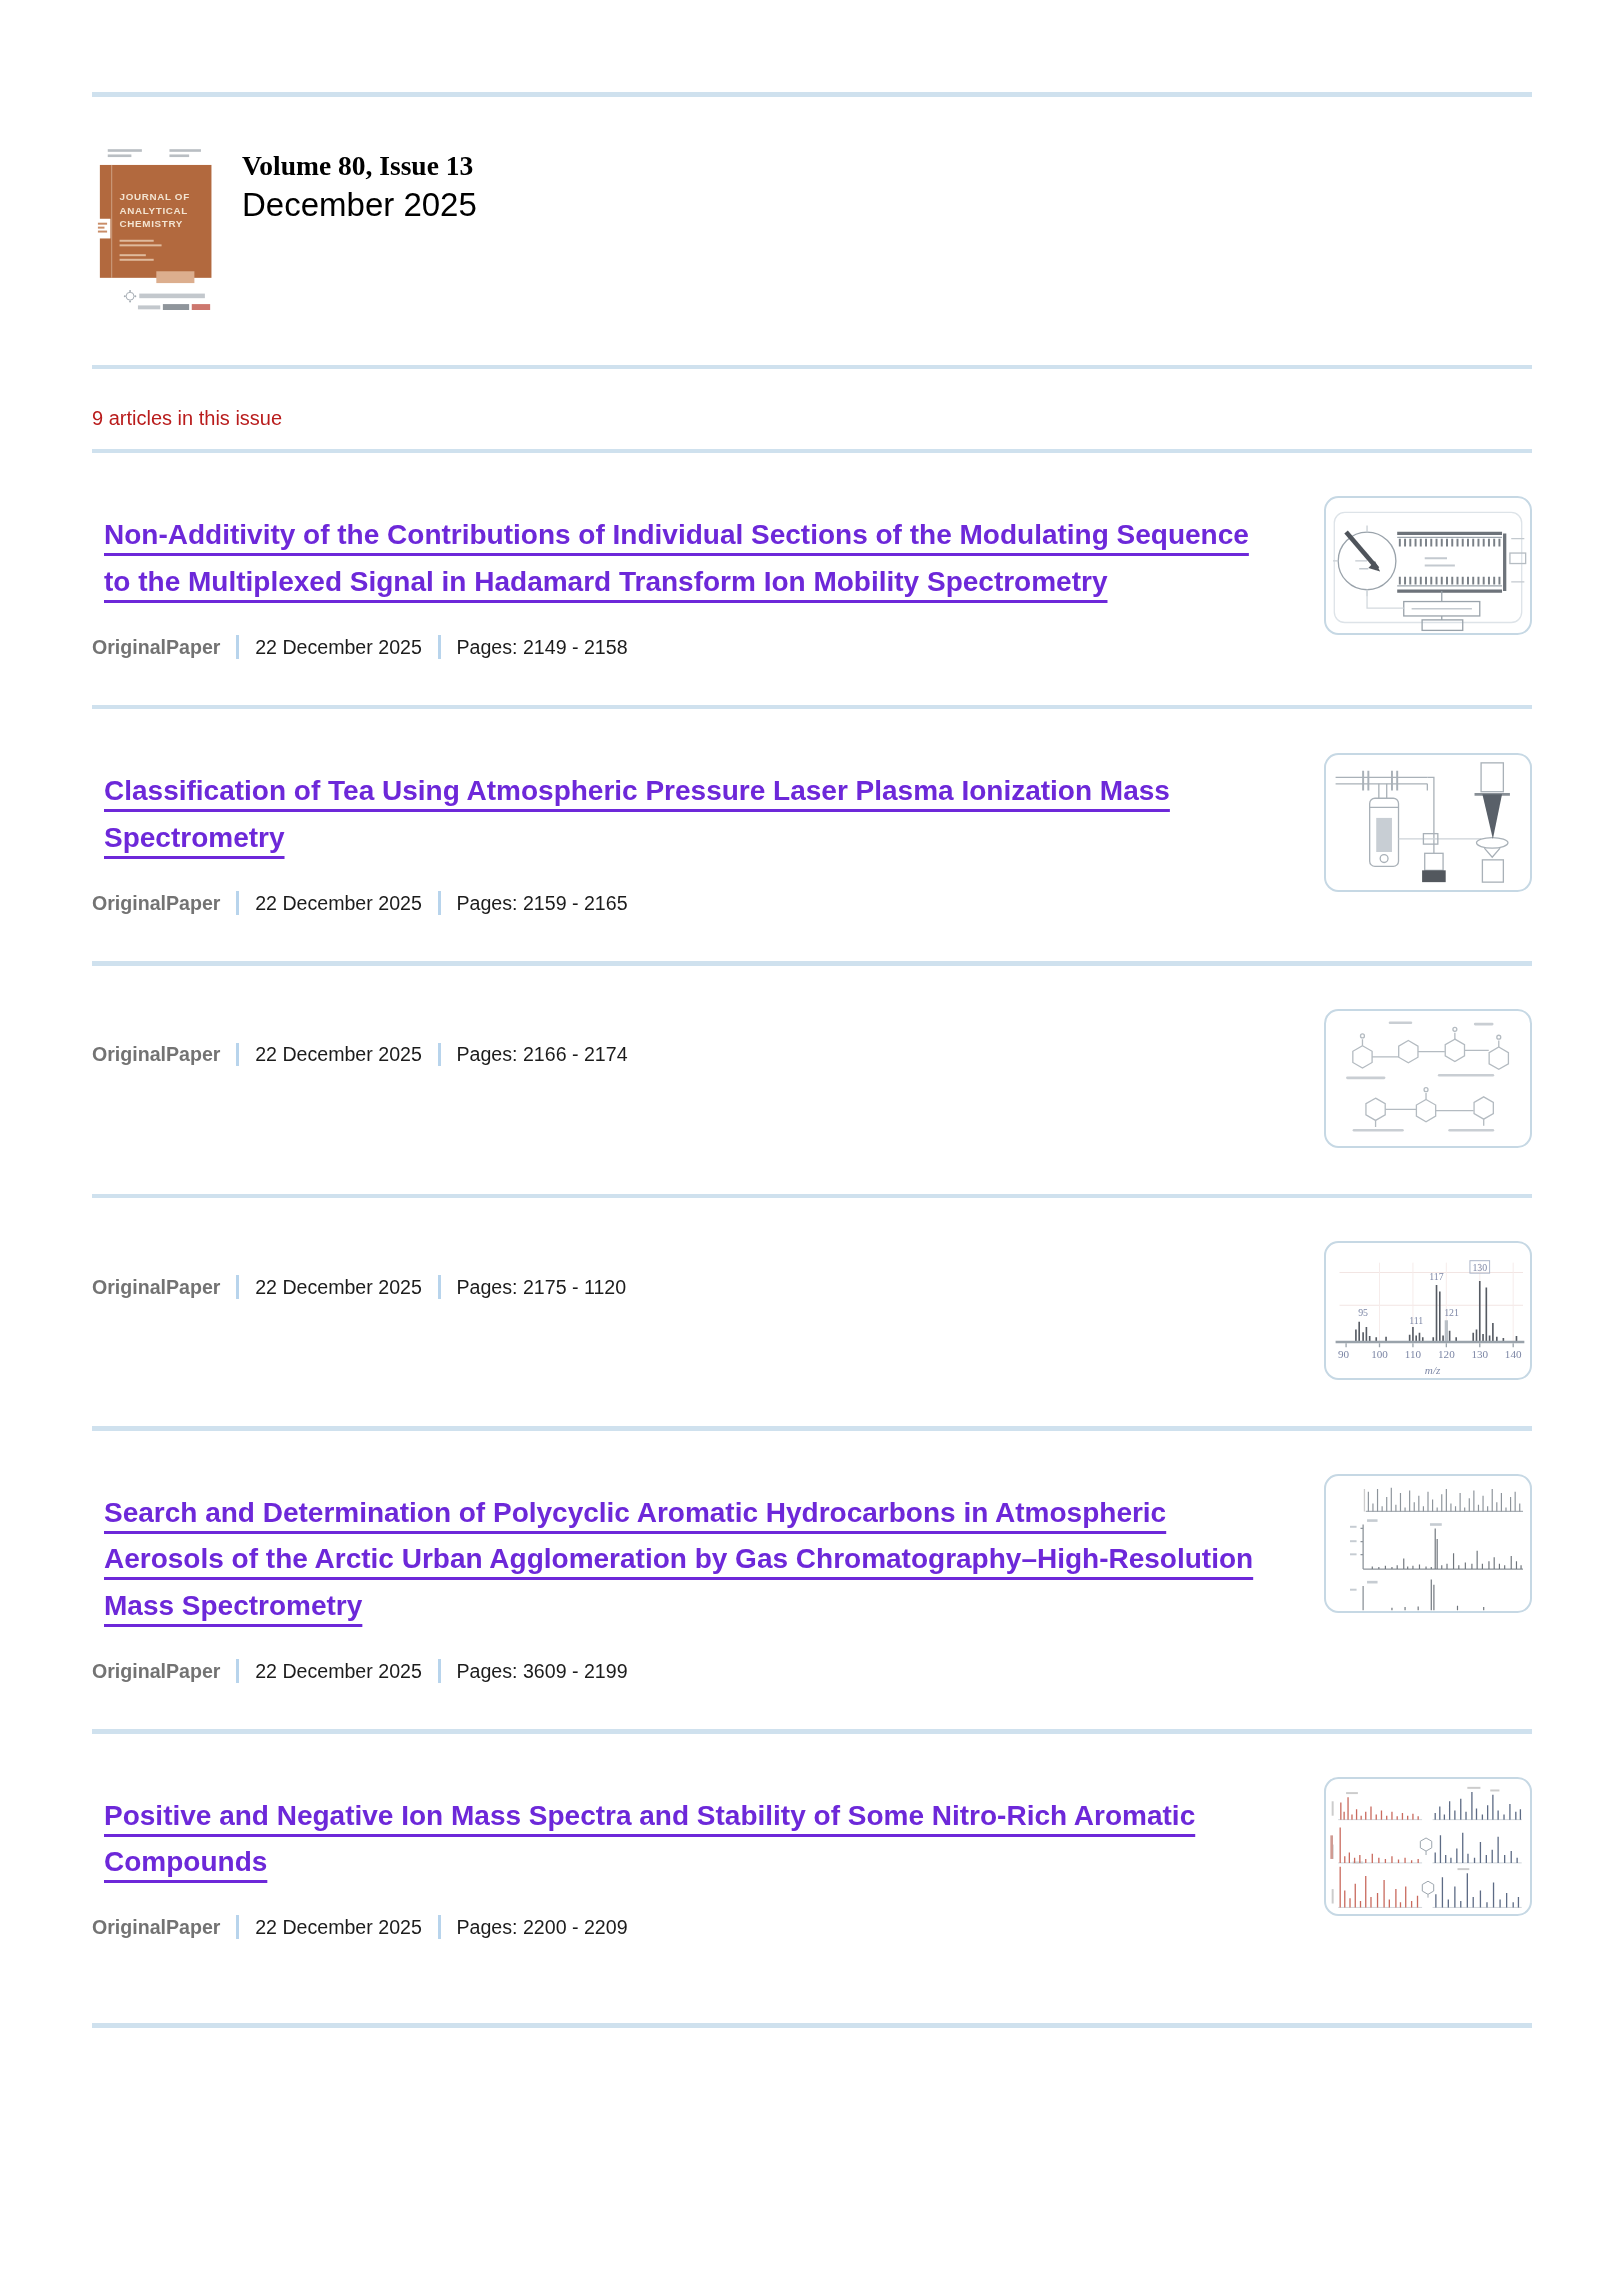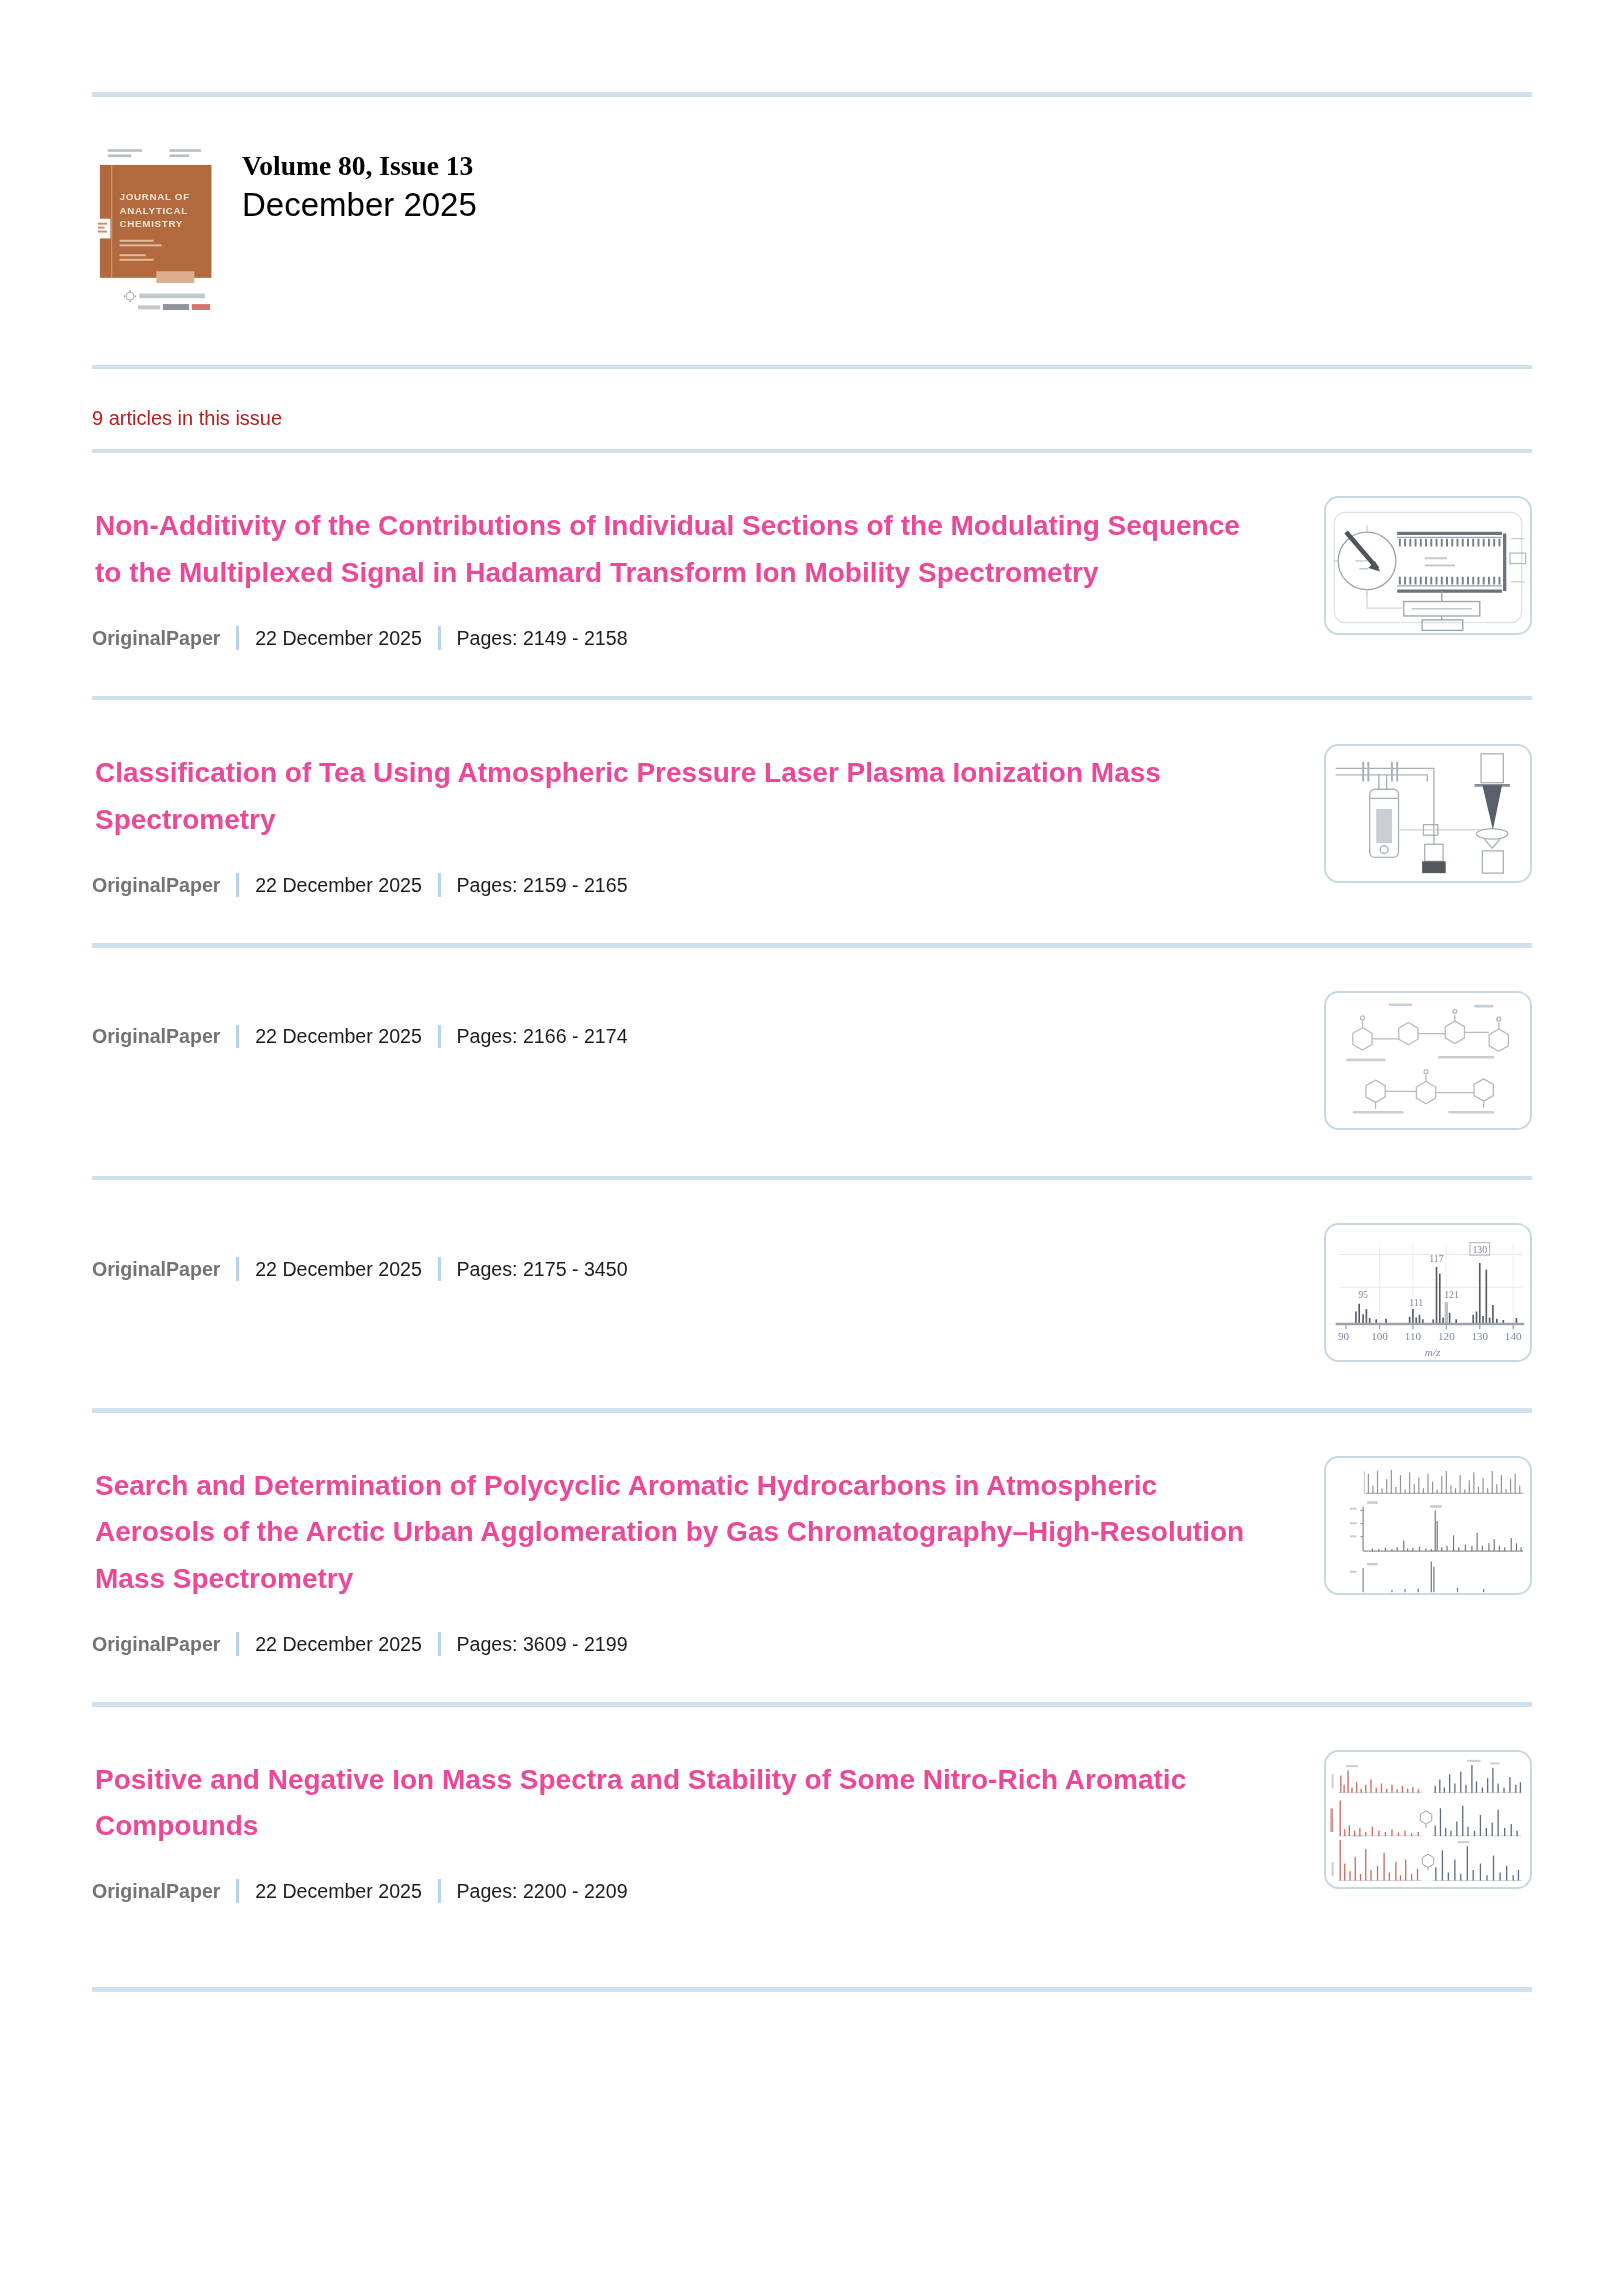--- a/index.html
+++ b/index.html
@@ -22,22 +22,22 @@
   .cover-wrap { flex: 0 0 128px; width: 128px; }
   .heading { margin-left: 22px; padding-top: 9.2px; }
   .volume-label { font-size: 27.5px; font-weight: bold; margin: 0; line-height: 1.2; font-family: Liberation Serif, serif; }
   .date-label { font-size: 33px; font-weight: normal; margin: 3px 0 0 0; line-height: 1.2; }
 
   .count-label { margin-top: 38px; font-size: 20px; color: #b91c1c; }
 
   .article { display: flex; justify-content: space-between; align-items: flex-start; margin-top: 47px; }
   .article-text { width: 1178px; }
   .article-title {
-    margin: 3px; font-size: 28px; font-weight: bold; line-height: 1.66; color: #ec4899;
-    text-decoration-thickness: 3.3px; text-underline-offset: 9.2px;
+    margin: 12px; font-size: 28px; font-weight: bold; line-height: 1.66; color: #6d28d9;
+    text-decoration: underline; text-decoration-thickness: 3.3px; text-underline-offset: 9.2px;
     cursor: pointer;
   }
   .article-meta { margin-top: 30px; display: flex; align-items: center; font-size: 19.6px; color: #1c1c1c; }
   .meta-type { font-weight: bold; color: #737373; }
   .meta-sep { width: 3.3px; height: 23.6px; background: #b8d4ec; margin: 0 15.7px; flex: 0 0 3.3px; }
 
   .thumb {
     flex: 0 0 204px; width: 204px; height: 135px;
     border: 2px solid #c6d8e4; border-radius: 14.4px;
     background: #fff; overflow: hidden; margin-top: -3.9px;
@@ -233,21 +233,21 @@
 
   <div class="rule article-rule"></div>
 
   <article class="article">
     <div class="article-text">
       <div class="article-meta">
         <span class="meta-type">OriginalPaper</span>
         <span class="meta-sep"></span>
         <span class="meta-date">22 December 2025</span>
         <span class="meta-sep"></span>
-        <span class="meta-pages">Pages: 2175 - 3450</span>
+        <span class="meta-pages">Pages: 2175 - 1120</span>
       </div>
     </div>
     <span class="thumb">
       <svg viewBox="0 0 310 206">
         <path d="M20 45H300M20 95H300" stroke="#f2e4e2" stroke-width="1.5" fill="none"></path>
         <path d="M81 30V150M132 30V150M183 30V150M234 30V150M285 30V150" stroke="#f6eceb" stroke-width="1.5" fill="none"></path>
         <path d="M183 150V118" stroke="#b9bfc6" stroke-width="5" fill="none"></path>
         <path d="M45 150V132M50 150V120M56 150V136M61 150V128M66 150V142M76 150V144M91 150V143M127 150V140M132 150V128M137 150V141M142 150V137M147 150V144M163 150V144M168 150V64M173 150V74M178 150V141M188 150V134M198 150V144M224 150V137M229 150V132M234 150V58M239 150V139M244 150V68M249 150V141M254 150V122M260 150V143M270 150V145M290 150V142" stroke="#565b63" stroke-width="2.5" fill="none"></path>
         <path d="M14 151H302" stroke="#9aa3ab" stroke-width="4" fill="none"></path>
         <path d="M30 153v6M81 153v6M132 153v6M183 153v6M234 153v6M285 153v6" stroke="#9aa3ab" stroke-width="2" fill="none"></path>

